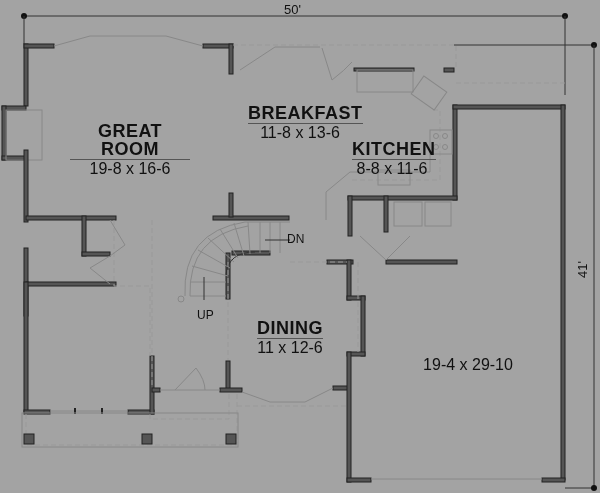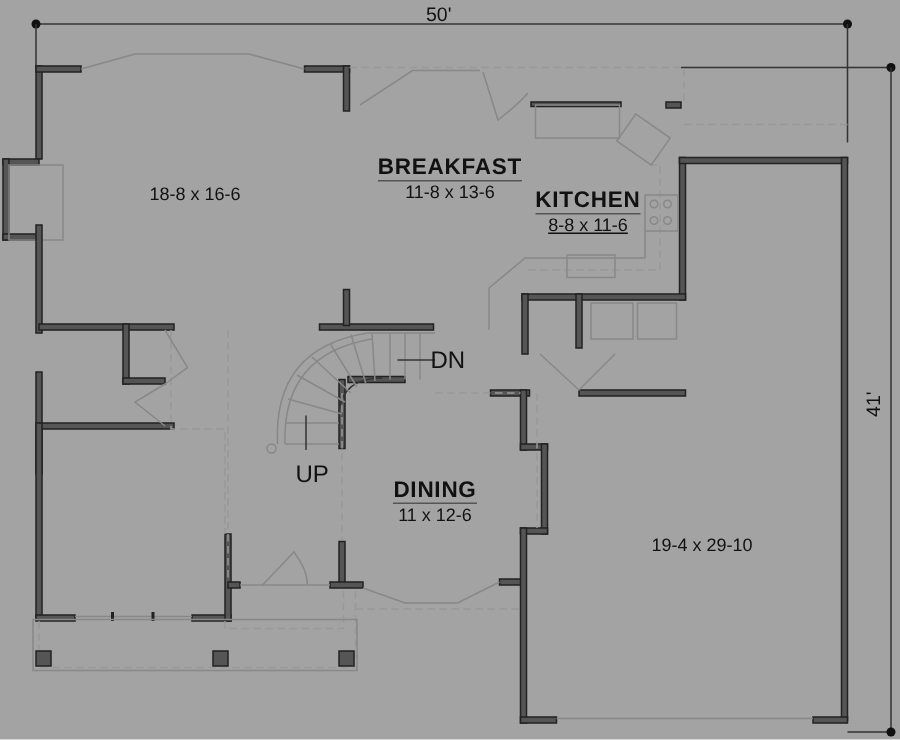--- a/index.html
+++ b/index.html
@@ -3,24 +3,24 @@
 <meta charset="utf-8">
 <style>
   html, body { margin:0; padding:0; background:#ffffff; }
   #plan { position:relative; width:600px; height:493px; overflow:hidden; background:#a3a3a3; }
   svg { position:absolute; left:0; top:0; }
   .wall { fill:#555; stroke:#222; stroke-width:1; }
   .thin { fill:none; stroke:#888; stroke-width:1; }
   .dash { fill:none; stroke:#999; stroke-width:1; stroke-dasharray:5,3; }
   .dim  { fill:none; stroke:#333; stroke-width:1; }
   .room-label { position:absolute; text-align:center; font-family:"Liberation Sans", sans-serif; color:#111; line-height:1; }
-  .room-name { font-weight:bold; font-size:15px; letter-spacing:0.5px; display:inline-block; border-bottom:1px solid #555; padding-bottom:1px; }
-  .room-size { font-size:12px; margin-top:1px; }
+  .room-name { font-weight:bold; font-size:18px; letter-spacing:0.5px; display:inline-block; border-bottom:1px solid #555; padding-bottom:1px; }
+  .room-size { font-size:16px; margin-top:1px; }
   .dim-label { position:absolute; font-family:"Liberation Sans", sans-serif; font-size:13px; color:#111; }
-  .small-label { position:absolute; font-family:"Liberation Sans", sans-serif; font-size:16px; color:#111; }
+  .small-label { position:absolute; font-family:"Liberation Sans", sans-serif; font-size:12px; color:#111; }
 </style>
 </head>
 <body>
 
 <div id="plan">
   <svg width="600" height="493" viewBox="0 0 600 493">
 
     <g>
       <line class="dim" x1="24" y1="16" x2="565" y2="16"></line>
       <circle cx="24" cy="16" r="3" fill="#111"></circle>
@@ -159,27 +159,28 @@
       <path class="thin" d="M 175 390 L 196 368 Q 205 380 205 390"></path>
       <path class="thin" d="M 322 48 L 332 80 Q 345 70 352 62"></path>
       <path class="thin" d="M 360 236 L 386 260 L 410 236"></path>
     </g>
   </svg>
 
   <div class="dim-label" style="left:284px;top:2px;">50'</div>
   <div class="dim-label" style="left:574px;top:262px;transform:rotate(-90deg);">41'</div>
 
   <div class="room-label" style="left:70px;top:122px;width:120px;">
-    <div class="room-size">18-8 x 16-6</div>
+    <div class="room-name">GREAT ROOM</div>
+    <div class="room-size">19-8 x 16-6</div>
   </div>
   <div class="room-label" style="left:248px;top:104px;width:104px;">
     <div class="room-name">BREAKFAST</div>
     <div class="room-size">11-8 x 13-6</div>
   </div>
-  <div class="room-label" style="left:352px;top:126px;width:80px;text-decoration:underline;">
+  <div class="room-label" style="left:352px;top:140px;width:80px;">
     <div class="room-name">KITCHEN</div>
     <div class="room-size">8-8 x 11-6</div>
   </div>
   <div class="room-label" style="left:250px;top:319px;width:80px;">
     <div class="room-name">DINING</div>
     <div class="room-size">11 x 12-6</div>
   </div>
   <div class="room-label" style="left:400px;top:356px;width:136px;">
     <div class="room-size">19-4 x 29-10</div>
   </div>

